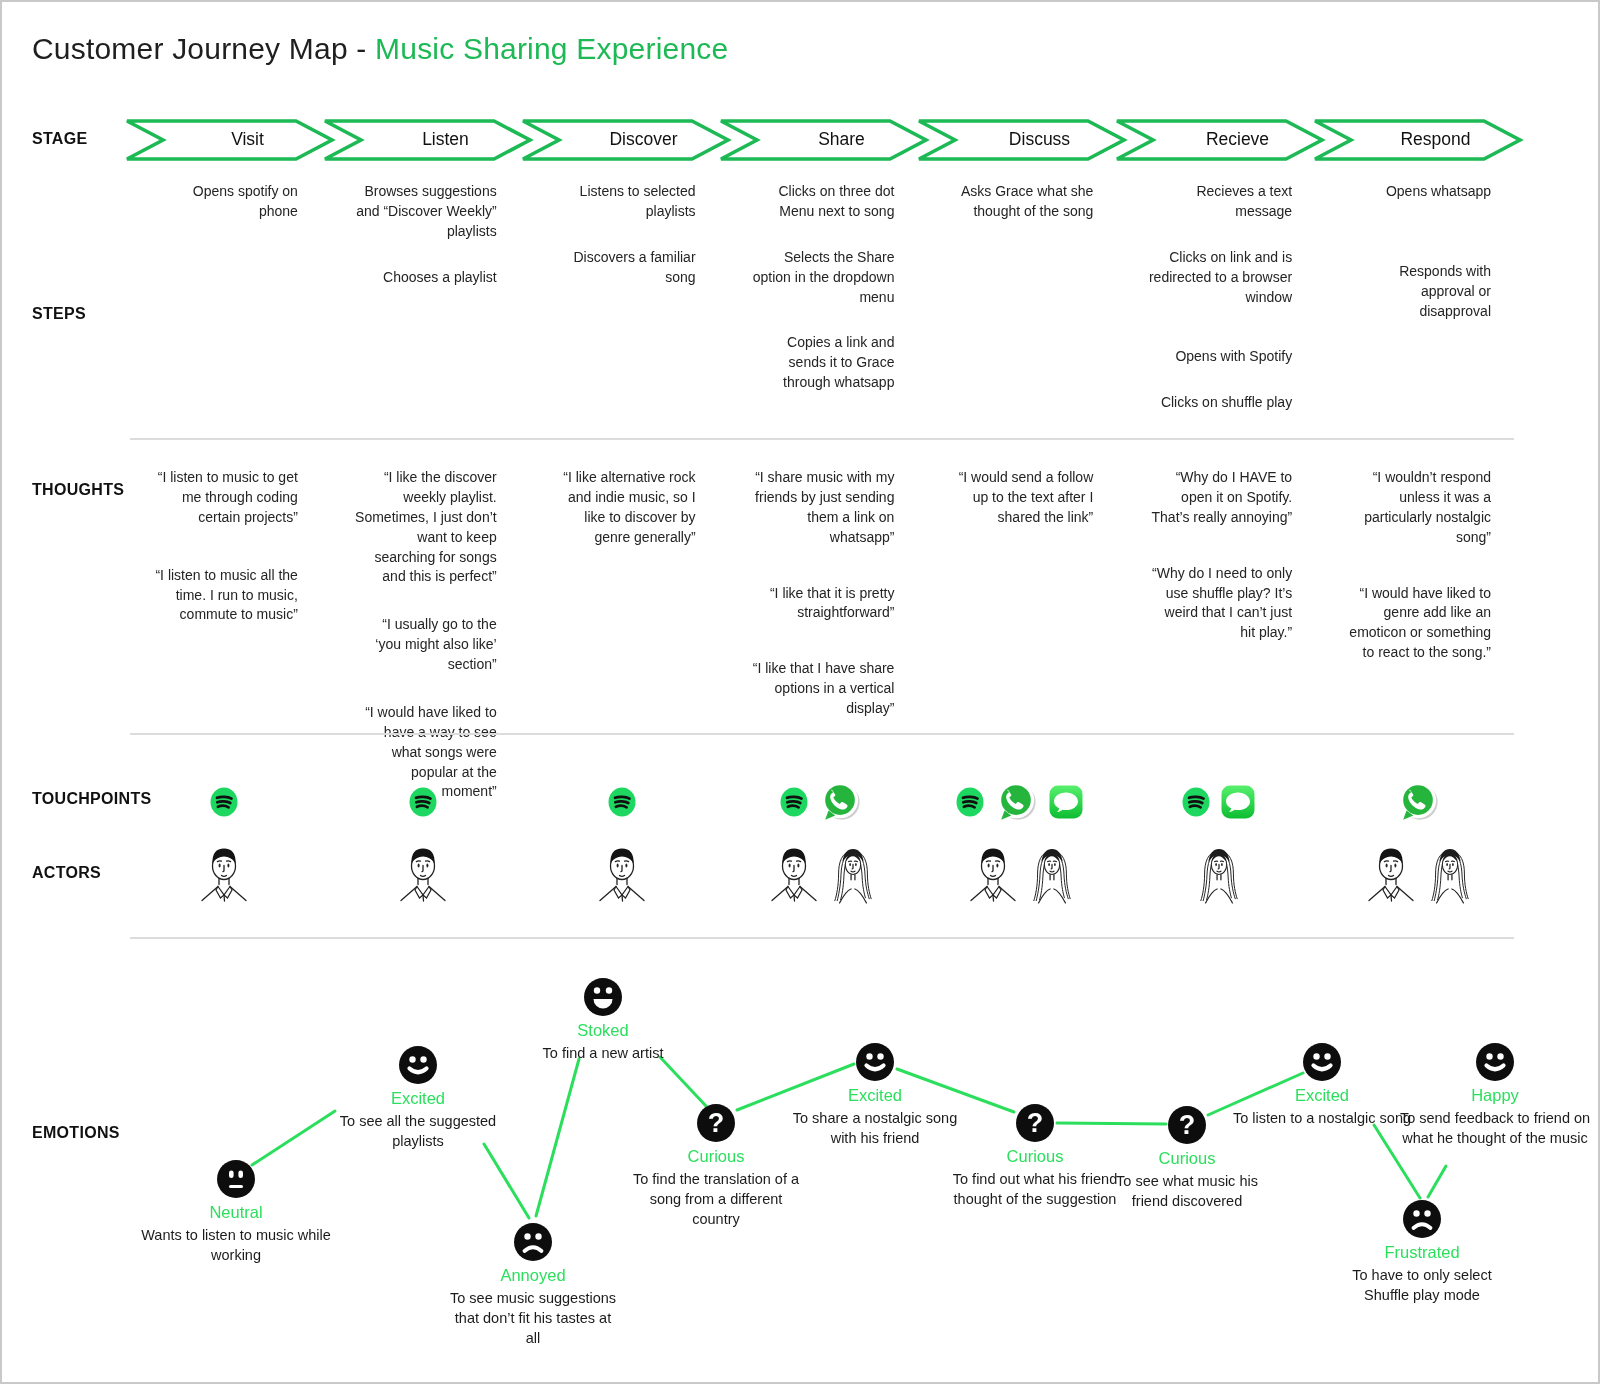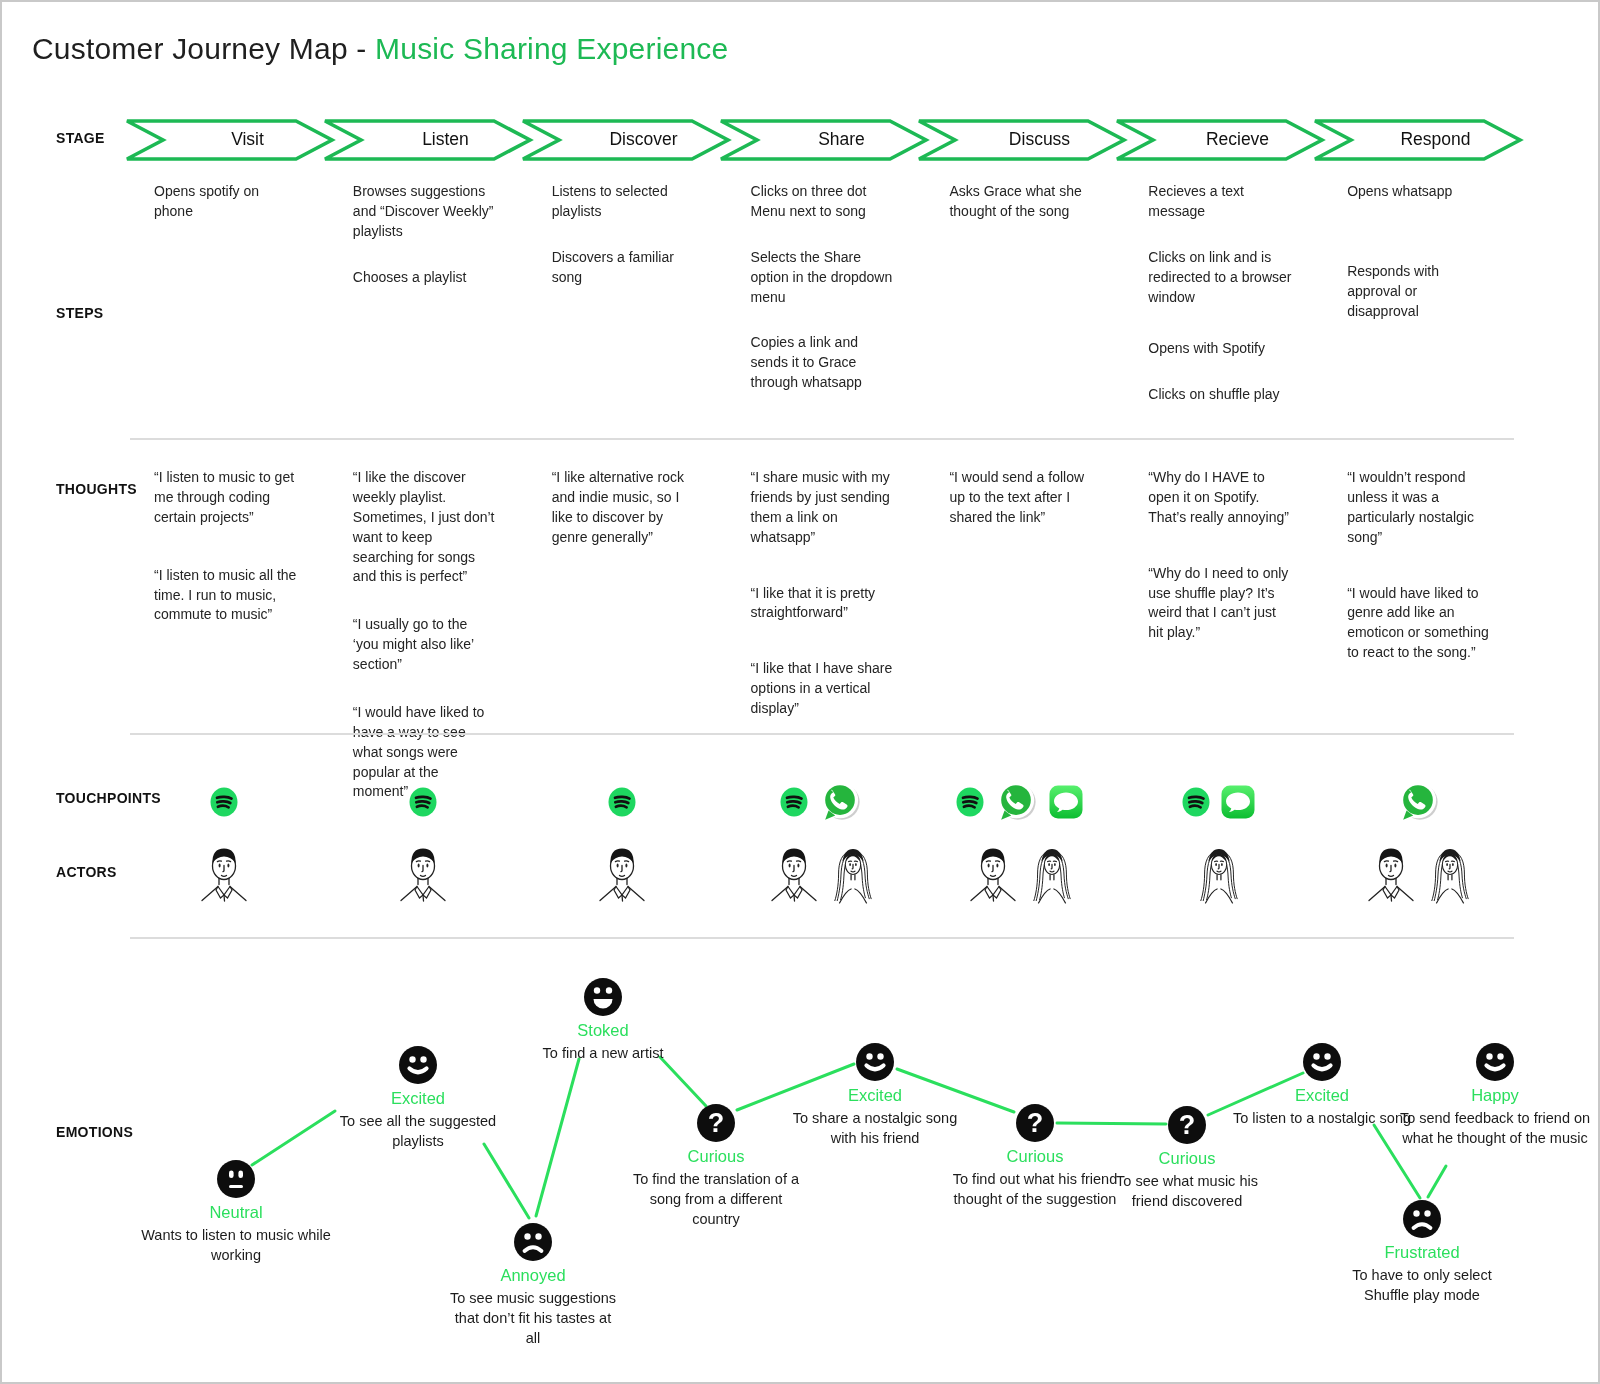--- a/index.html
+++ b/index.html
@@ -5,27 +5,27 @@
   html,body{margin:0;padding:0;background:#fff;}
   .canvas{
     position:relative;width:1600px;height:1384px;background:#fff;
     border:2px solid #c9c9c9;box-sizing:border-box;overflow:hidden;
     font-family:"Liberation Sans", sans-serif;color:#1f1f1f;
   }
   
   .title{position:absolute;left:30px;top:30px;font-size:30px;font-weight:400;letter-spacing:.2px;}
   .title .hl{color:#1db954;}
   
-  .rowlabel{position:absolute;left:30px;font-size:14px;font-weight:700;letter-spacing:.3px;color:#111;margin-left:24px;}
+  .rowlabel{position:absolute;left:30px;font-size:16px;font-weight:700;letter-spacing:.3px;color:#111;}
   
   .stages-svg{position:absolute;left:123px;top:117px;}
   .stage-label{position:absolute;top:127px;width:195px;text-align:center;font-size:17.5px;color:#111;}
   
   .grid7{position:absolute;left:123px;width:1392px;display:grid;grid-template-columns:repeat(7,1fr);}
-  .cell{padding:0 26px 0 29px;box-sizing:border-box;}
+  .cell{padding:0 26px 0 29px;box-sizing:border-box;text-align:right;}
   .cell p{margin:0 0 26px;font-size:14px;line-height:1.42;color:#242424;}
   .thoughts .cell p{margin-bottom:28px;}
   .iconcell{display:flex;justify-content:center;align-items:center;gap:10px;padding:0;}
   .divider{position:absolute;left:128px;width:1384px;height:2px;background:#dcdcdc;}
   
   .elines{position:absolute;left:0;top:0;pointer-events:none;}
   .epoint{position:absolute;text-align:center;}
   .eface{display:block;width:40px;height:40px;margin:0 auto 4px;}
   .elabel{font-size:16.5px;color:#2bdf5d;margin-bottom:3px;}
   .edesc{font-size:14.5px;line-height:20px;color:#1c1c1c;}
@@ -172,21 +172,21 @@
       <p>Clicks on three dot Menu next to song</p>
       <p>Selects the Share option in the dropdown menu</p>
       <p>Copies a link and sends it to Grace through whatsapp</p>
     </div>
     <div class="cell">
       <p>Asks Grace what she thought of the song</p>
     </div>
     <div class="cell">
       <p>Recieves a text message</p>
       <p>Clicks on link and is redirected to a browser window</p>
-      <p style="margin-top:32px">Opens with Spotify</p>
+      <p style="margin-top:40px">Opens with Spotify</p>
       <p style="">Clicks on shuffle play</p>
     </div>
     <div class="cell">
       <p>Opens whatsapp</p>
       <p style="margin-top:60px">Responds with approval or disapproval</p>
     </div>
   </div>
 
   <div class="divider" style="top:436px"></div>
 

